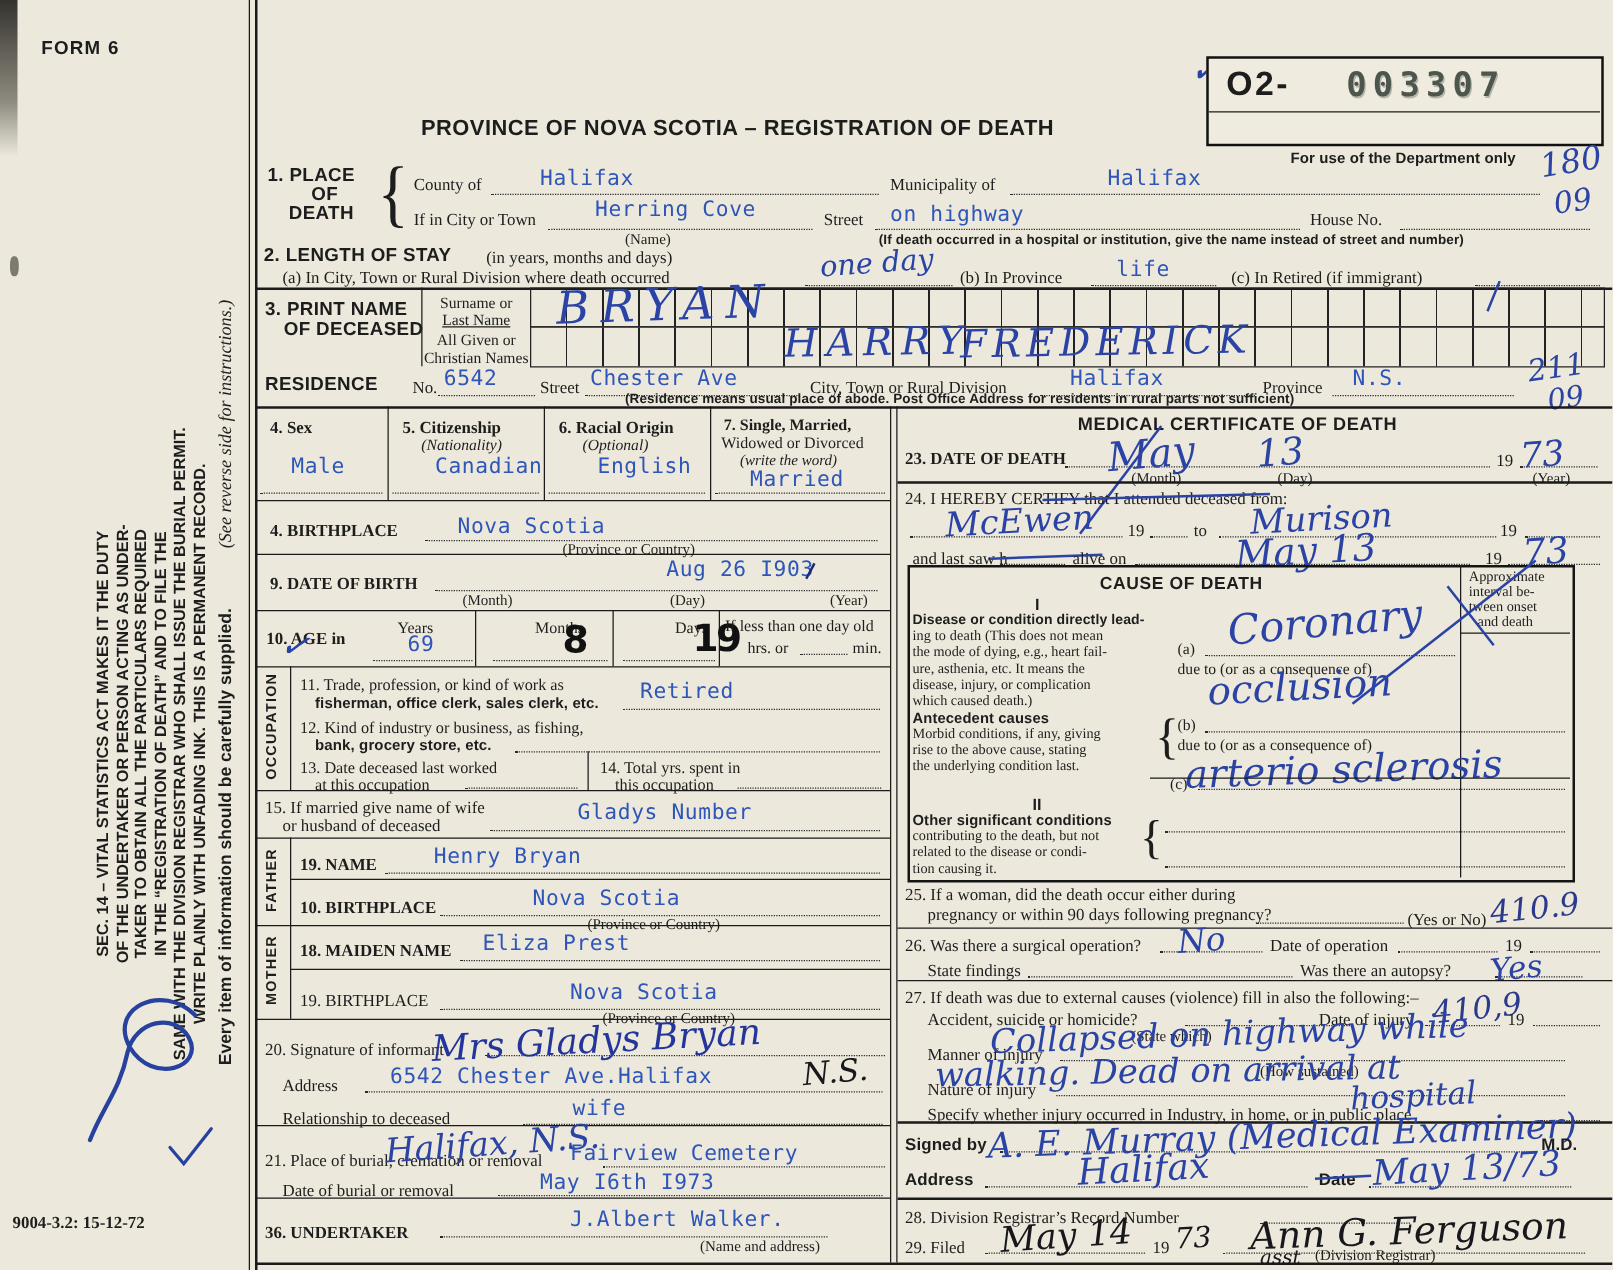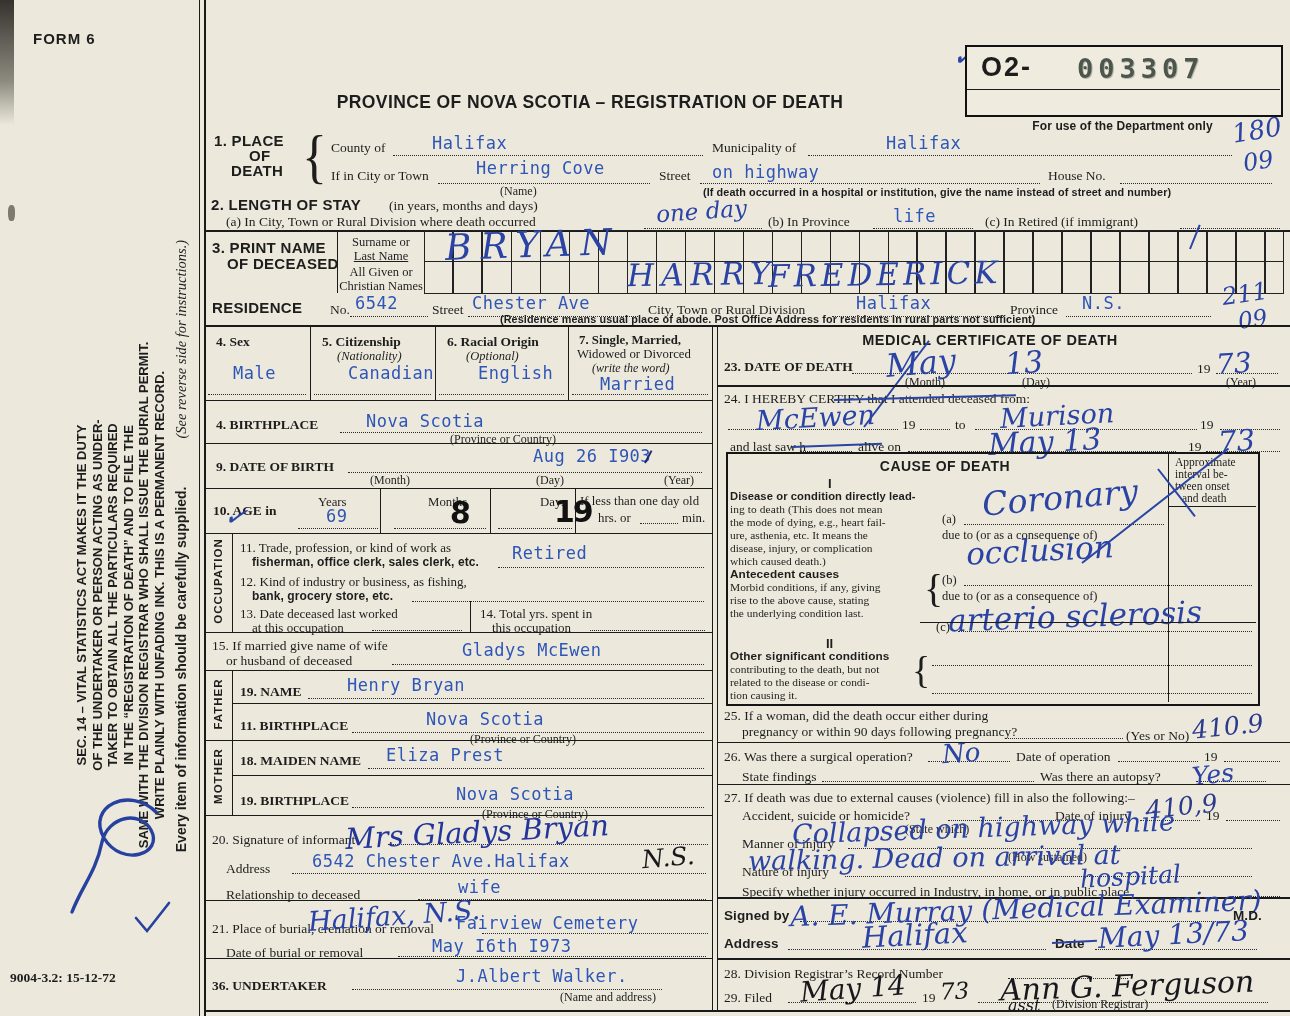--- a/index.html
+++ b/index.html
@@ -209,42 +209,42 @@
 <span class="ab lbl" style="left:252px;top:620px;font-size:13px">at this occupation</span>
 <div class="ab dots" style="left:372px;top:629px;width:90px"></div>
 <span class="ab lbl" style="left:480px;top:606px;font-size:13px">14. Total yrs. spent in</span>
 <span class="ab lbl" style="left:492px;top:620px;font-size:13px">this occupation</span>
 <div class="ab dots" style="left:590px;top:629px;width:115px"></div>
 <div class="ab hl" style="left:204px;top:632px;width:508px"></div>
 
 <span class="ab lbl" style="left:212px;top:638px">15. If married give name of wife</span>
 <span class="ab lbl" style="left:226px;top:653px">or husband of deceased</span>
 <div class="ab dots" style="left:392px;top:663px;width:312px"></div>
-<span class="ab typed" style="left:462px;top:640px">Gladys McEwen</span>
+<span class="ab typed" style="left:462px;top:640px">Gladys Number</span>
 <div class="ab hl" style="left:204px;top:670px;width:508px"></div>
 
 <div class="ab vl" style="left:232px;top:670px;height:70px"></div>
 <div class="ab sans b rot" style="left:183px;top:698px;width:70px;font-size:11.5px;letter-spacing:1px;text-align:center">FATHER</div>
 <span class="ab lbl" style="left:240px;top:684px;font-weight:600">19. NAME</span>
 <div class="ab dots" style="left:308px;top:697px;width:396px"></div>
 <span class="ab typed" style="left:347px;top:675px">Henry Bryan</span>
 <div class="ab hl" style="left:232px;top:703px;width:480px;height:1.1px"></div>
-<span class="ab lbl" style="left:240px;top:718px;font-weight:600">11. BIRTHPLACE</span>
+<span class="ab lbl" style="left:240px;top:718px;font-weight:600">10. BIRTHPLACE</span>
 <div class="ab dots" style="left:352px;top:731px;width:352px"></div>
 <span class="ab typed" style="left:426px;top:709px">Nova Scotia</span>
 <span class="ab sub" style="left:470px;top:732px;font-size:12px">(Province or Country)</span>
 <div class="ab hl" style="left:204px;top:740px;width:508px"></div>
 
 <div class="ab vl" style="left:232px;top:740px;height:75px"></div>
 <div class="ab sans b rot" style="left:180px;top:770px;width:76px;font-size:11.5px;letter-spacing:1px;text-align:center">MOTHER</div>
 <span class="ab lbl" style="left:240px;top:753px;font-weight:600">18. MAIDEN NAME</span>
 <div class="ab dots" style="left:368px;top:767px;width:336px"></div>
 <span class="ab typed" style="left:386px;top:745px">Eliza Prest</span>
 <div class="ab hl" style="left:232px;top:775px;width:480px;height:1.1px"></div>
-<span class="ab lbl" style="left:240px;top:793px;font-weight:700">19. BIRTHPLACE</span>
+<span class="ab lbl" style="left:240px;top:793px;font-weight:400">19. BIRTHPLACE</span>
 <div class="ab dots" style="left:352px;top:806px;width:352px"></div>
 <span class="ab typed" style="left:456px;top:784px">Nova Scotia</span>
 <span class="ab sub" style="left:482px;top:807px;font-size:12px">(Province or Country)</span>
 <div class="ab hl" style="left:204px;top:815px;width:508px"></div>
 
 <span class="ab lbl" style="left:212px;top:832px">20. Signature of informant</span>
 <div class="ab dots" style="left:388px;top:843px;width:320px"></div>
 <span class="ab script" style="left:345px;top:815px;font-size:29px;transform:rotate(-3deg);color:#23359a">Mrs Gladys Bryan</span>
 <span class="ab lbl" style="left:226px;top:861px">Address</span>
 <div class="ab dots" style="left:292px;top:872px;width:414px"></div>

